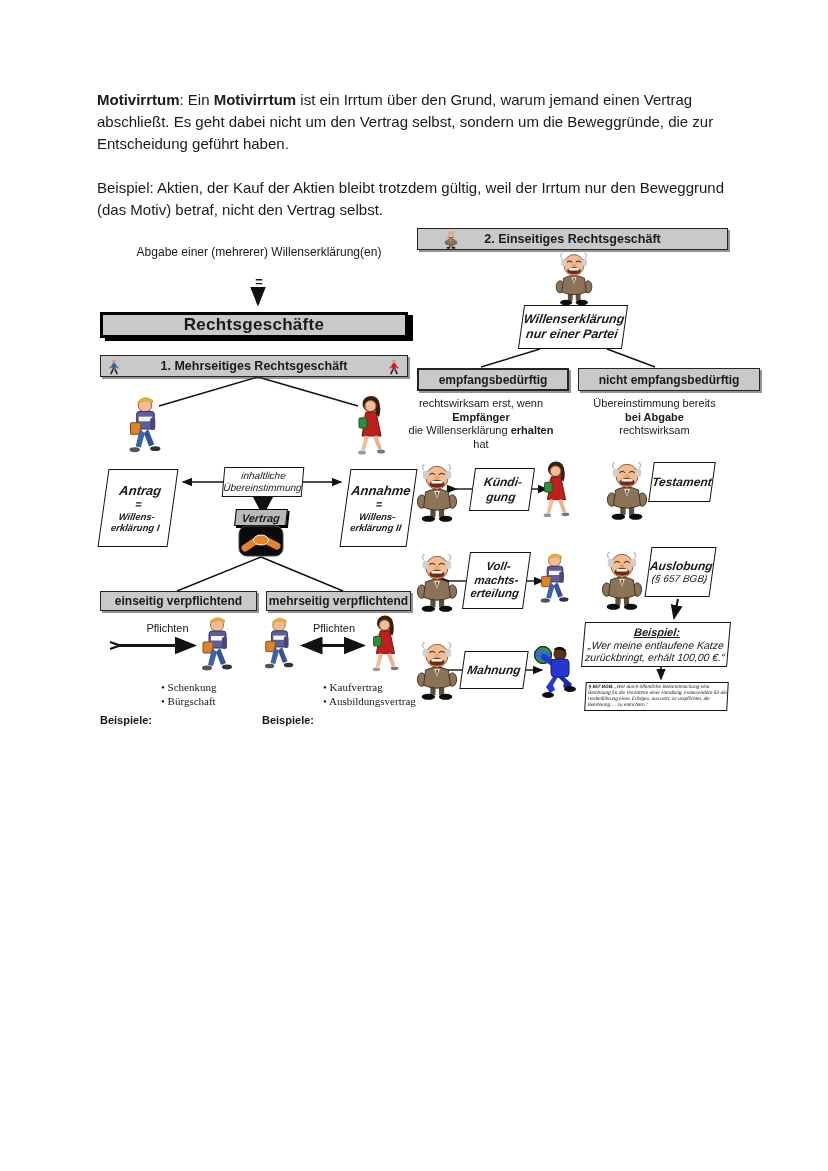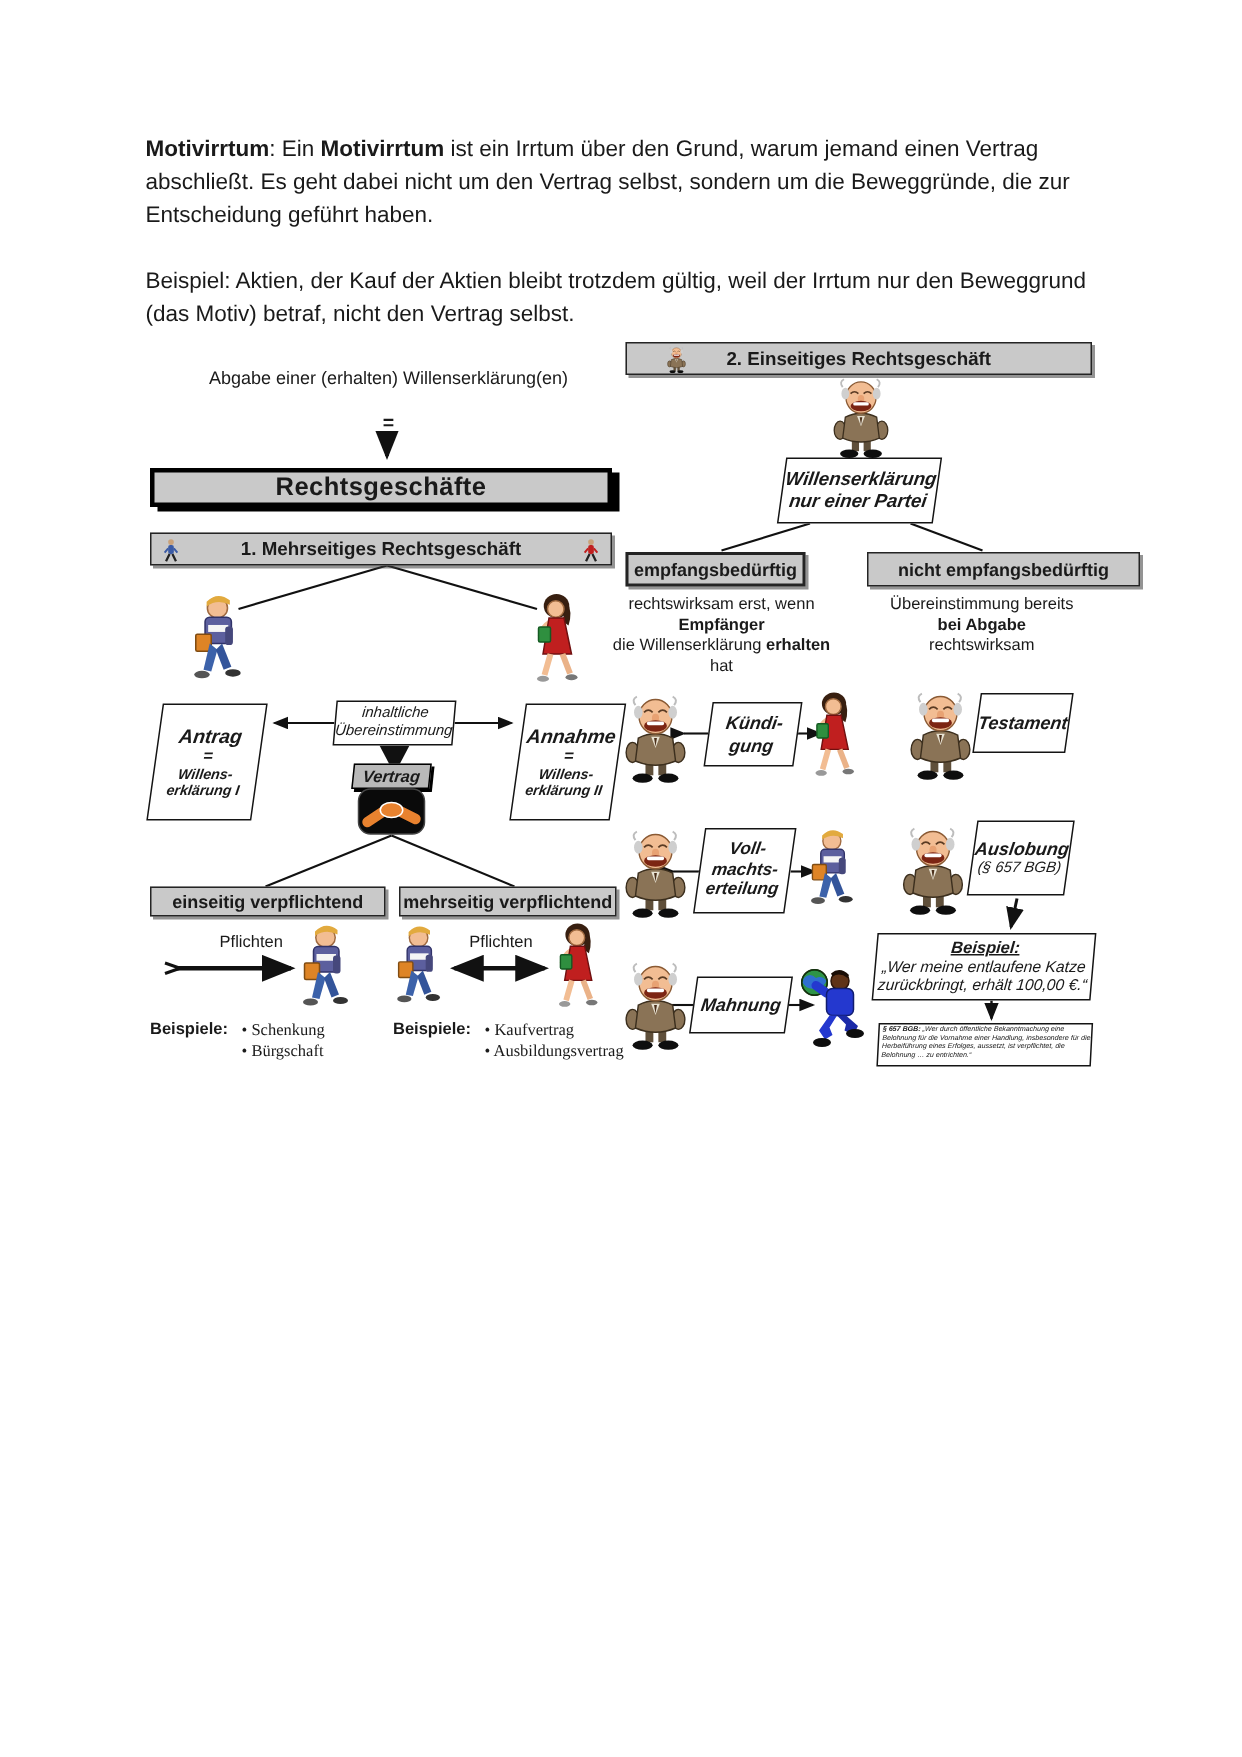--- a/index.html
+++ b/index.html
@@ -35,21 +35,21 @@
   .skewbox{
     background:#fff;border:1.3px solid #141414;transform:skewX(-8deg);
     display:flex;flex-direction:column;align-items:center;justify-content:center;
     font-style:italic;font-weight:bold;text-align:center;box-sizing:border-box;
     line-height:1.18;
   }
   .plainitalic{font-weight:normal;font-style:italic;}
   .note{font-size:11px;line-height:13.5px;text-align:center;}
   .bullets{font-size:11px;line-height:14px;font-family:Liberation Serif, serif;}
   .bullets div::before{content:"• ";}
-  .bsp-label{font-size:11px;font-weight:bold;}
+  .bsp-label{font-size:11px;font-weight:bold;margin-top:34px;}
   .fig{z-index:3;}
   .vertraglabel{
     background:#b9b9b9;border:1.5px solid #000;box-shadow:2px 2px 0 #000;
     display:flex;align-items:center;justify-content:center;
     font-weight:bold;font-style:italic;font-size:11px;box-sizing:border-box;
     transform:skewX(-6deg);
   }
   .underl{text-decoration:underline;}
   #fineprint-inner{
     width:206px;transform:scale(0.675);transform-origin:0 0;
@@ -165,21 +165,21 @@
         <line x1="437" y1="264" x2="452" y2="264" marker-end="url(#ah)"></line>
         <line x1="371" y1="356" x2="354" y2="356" marker-end="url(#ahr)"></line>
         <line x1="432" y1="356" x2="448" y2="356" marker-end="url(#ah)"></line>
         <line x1="367" y1="445" x2="351" y2="445" marker-end="url(#ahr)"></line>
         <line x1="431" y1="445" x2="447" y2="445" marker-end="url(#ah)"></line>
         <line x1="583" y1="374" x2="579" y2="393" stroke-width="2" marker-end="url(#ah)"></line>
         <line x1="566" y1="442" x2="566" y2="454" stroke-width="1.6" marker-end="url(#ah)"></line>
       </g>
     </svg>
 
-    <div class="abs node ctr" style="left:18px;top:20px;width:292px;font-size:12px;">Abgabe einer (erhalten) Willenserklärung(en)</div>
+    <div class="abs node ctr" style="left:18px;top:20px;width:292px;font-size:12px;">Abgabe einer (mehrerer) Willenserklärung(en)</div>
     <div class="abs node ctr b" style="left:18px;top:49px;width:292px;font-size:13px;">=</div>
 
     <div class="abs node mainbox" style="left:5px;top:87px;width:308px;height:26px;">Rechtsgeschäfte</div>
 
     <div class="abs node graybar" style="left:5px;top:130px;width:308px;height:22px;font-size:12.5px;">
       <svg class="abs" style="left:7px;top:3px;color:#3b5ba5;" width="12" height="17">
           <use href="#sym-walker"></use>
         </svg>
       <span>1. Mehrseitiges Rechtsgeschäft</span>
       <svg class="abs" style="right:7px;top:3px;color:#c01f1f;" width="12" height="17">
@@ -257,21 +257,21 @@
 
     <svg class="abs fig" style="left:458px;top:27px;" width="42" height="54">
         <use href="#sym-oldman"></use>
       </svg>
 
     <div class="abs node skewbox" style="left:426px;top:80px;width:104px;height:44px;font-size:12.5px;">
       <div>Willenserklärung</div>
       <div>nur einer Partei</div>
     </div>
 
-    <div class="abs node graybar" style="left:322px;top:143px;width:120px;height:23px;font-size:12px;border-width:2px;">empfangsbedürftig</div>
+    <div class="abs node graybar" style="left:322px;top:143px;width:152px;height:23px;font-size:12px;border-width:2px;">empfangsbedürftig</div>
     <div class="abs node graybar" style="left:483px;top:143px;width:182px;height:23px;font-size:12px;">nicht empfangsbedürftig</div>
 
     <div class="abs node note" style="left:306px;top:172px;width:160px;">
       <div>rechtswirksam erst, wenn</div>
       <div class="b">Empfänger</div>
       <div><span>die Willenserklärung </span><span class="b">erhalten</span></div>
       <div>hat</div>
     </div>
     <div class="abs node note" style="left:492px;top:172px;width:135px;">
       <div>Übereinstimmung bereits</div>

